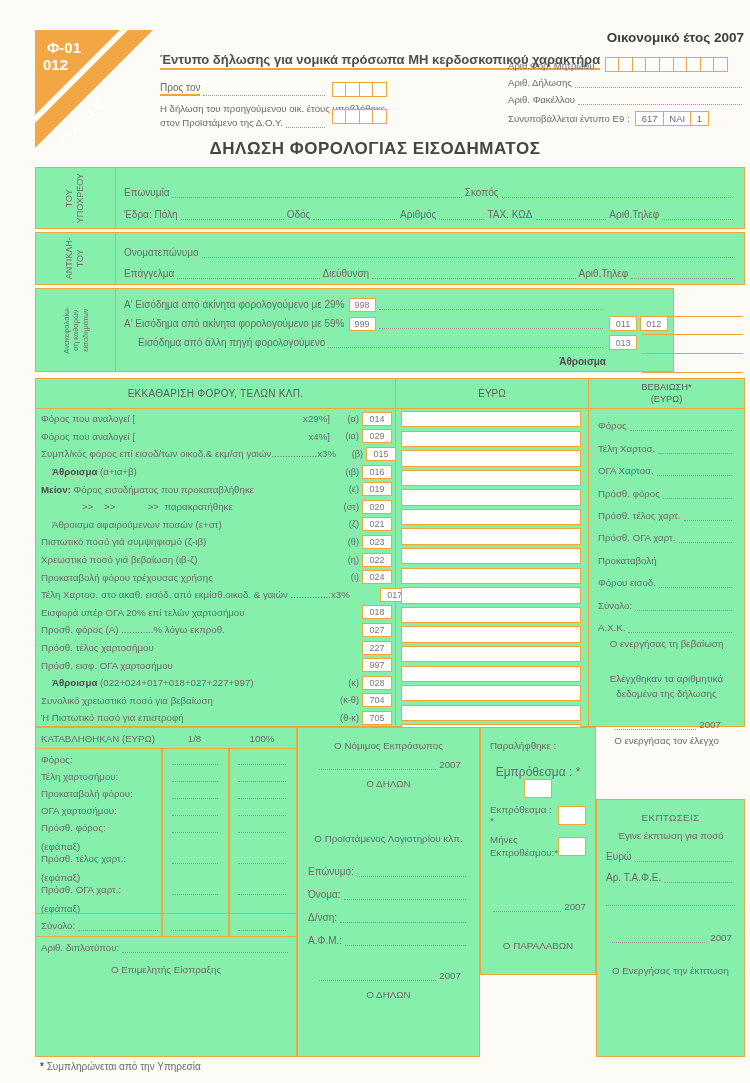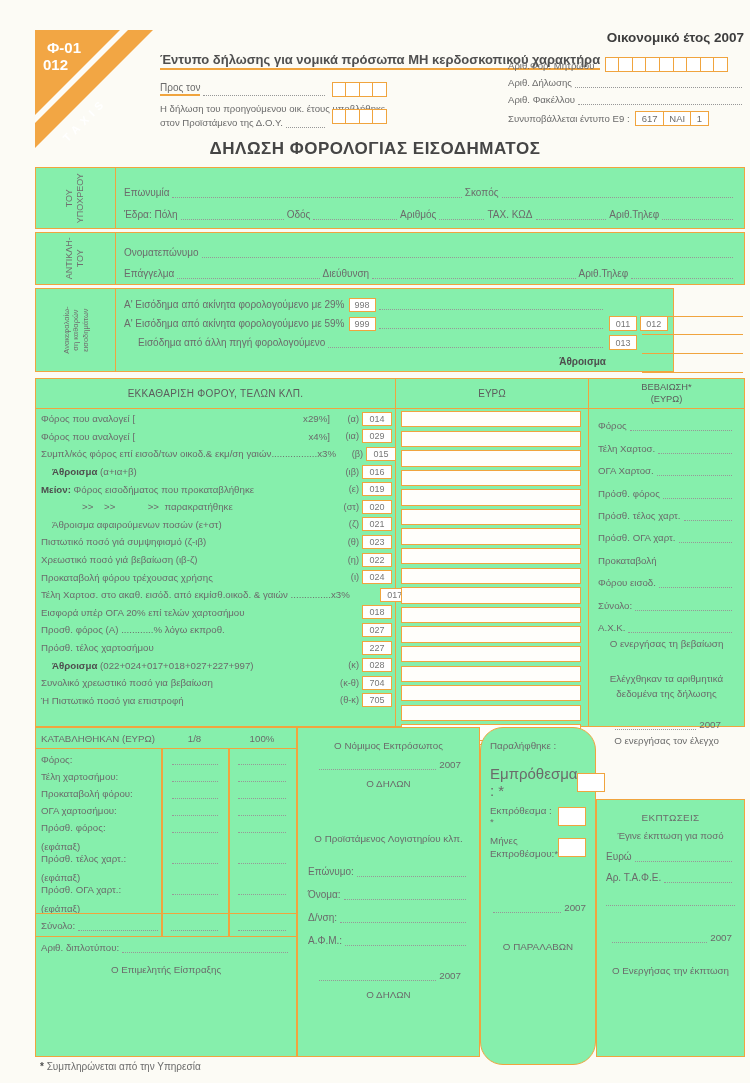--- a/index.html
+++ b/index.html
@@ -239,20 +239,21 @@
           <div class="trow ind0"><span class="bold">Μείον:</span><span class="lab"> Φόρος εισοδήματος που προκαταβλήθηκε</span><span class="sp"></span><span class="let">(ε)</span><span class="codebox">019</span></div>
           <div class="trow ind2"><span class="lab">&gt;&gt;    &gt;&gt;            &gt;&gt;  παρακρατήθηκε</span><span class="sp"></span><span class="let">(στ)</span><span class="codebox">020</span></div>
           <div class="trow ind1"><span class="lab">Άθροισμα αφαιρούμενων ποσών (ε+στ)</span><span class="sp"></span><span class="let">(ζ)</span><span class="codebox">021</span></div>
           <div class="trow ind0"><span class="lab">Πιστωτικό ποσό γιά συμψηφισμό (ζ-ιβ)</span><span class="sp"></span><span class="let">(θ)</span><span class="codebox">023</span></div>
           <div class="trow ind0"><span class="lab">Χρεωστικό ποσό γιά βεβαίωση (ιβ-ζ)</span><span class="sp"></span><span class="let">(η)</span><span class="codebox">022</span></div>
           <div class="trow ind0"><span class="lab">Προκαταβολή φόρου τρέχουσας χρήσης</span><span class="sp"></span><span class="let">(ι)</span><span class="codebox">024</span></div>
           <div class="trow ind0"><span class="lab">Τέλη Χαρτοσ. στο ακαθ. εισόδ. από εκμίσθ.οικοδ. &amp; γαιών ...............x3%</span><span class="sp"></span><span class="let"></span><span class="codebox">017</span></div>
           <div class="trow ind0"><span class="lab">Εισφορά υπέρ ΟΓΑ 20% επί τελών χαρτοσήμου</span><span class="sp"></span><span class="let"></span><span class="codebox">018</span></div>
           <div class="trow ind0"><span class="lab">Προσθ. φόρος (Α) ............% λόγω εκπροθ.</span><span class="sp"></span><span class="let"></span><span class="codebox">027</span></div>
           <div class="trow ind0"><span class="lab">Πρόσθ. τέλος χαρτοσήμου</span><span class="sp"></span><span class="let"></span><span class="codebox">227</span></div>
+          <div class="trow ind0"><span class="lab">Πρόσθ. εισφ. ΟΓΑ χαρτοσήμου</span><span class="sp"></span><span class="let"></span><span class="codebox">997</span></div>
           <div class="trow ind1"><span class="bold">Άθροισμα</span><span class="lab"> (022+024+017+018+027+227+997)</span><span class="sp"></span><span class="let">(κ)</span><span class="codebox">028</span></div>
           <div class="trow ind0"><span class="lab">Συνολικό χρεωστικό ποσό για βεβαίωση</span><span class="sp"></span><span class="let">(κ-θ)</span><span class="codebox">704</span></div>
           <div class="trow ind0"><span class="lab">Ή Πιστωτικό ποσό για επιστροφή</span><span class="sp"></span><span class="let">(θ-κ)</span><span class="codebox">705</span></div>
         </div>
       <div id="euro-col" style="width:193px;border-right:1.5px solid #f0a43e;box-sizing:border-box;padding:2px 7px 0 5px;">
           <div class="eurobox"></div>
           <div class="eurobox"></div>
           <div class="eurobox"></div>
           <div class="eurobox"></div>
           <div class="eurobox"></div>
@@ -445,23 +446,23 @@
         <span>Α.Φ.Μ.:</span>
         <span class="dots"></span>
       </div>
       <div class="dateline" style="margin-top:24px;padding:0 18px;">
         <span class="dots"></span>
         <span>2007</span>
       </div>
       <div class="ctr" style="margin-top:8px;font-size:9.8px;">Ο ΔΗΛΩΝ</div>
     </div>
 
-    <div class="obox" style="left:445px;top:0;width:116px;height:338px;border-radius:23px;">
+    <div class="obox" style="left:445px;top:0;width:116px;height:248px;">
       <div style="margin:12px 0 0 9px;font-size:9.8px;">Παραλήφθηκε :</div>
-      <div style="display:flex;align-items:center;justify-content:space-between;margin:14px 9px 0 9px;font-size:15px;">
+      <div style="display:flex;align-items:center;justify-content:space-between;margin:14px 9px 0 9px;font-size:12px;flex-direction:column;">
         <span>Εμπρόθεσμα : *</span>
         <span class="chkbox"></span>
       </div>
       <div style="display:flex;align-items:center;justify-content:space-between;margin:6px 9px 0 9px;font-size:9.8px;">
         <span>Εκπρόθεσμα : *</span>
         <span class="chkbox"></span>
       </div>
       <div style="display:flex;align-items:center;justify-content:space-between;margin:8px 9px 0 9px;font-size:9.8px;">
         <span style="line-height:1.3;">
           <span>Μήνες</span><br>

